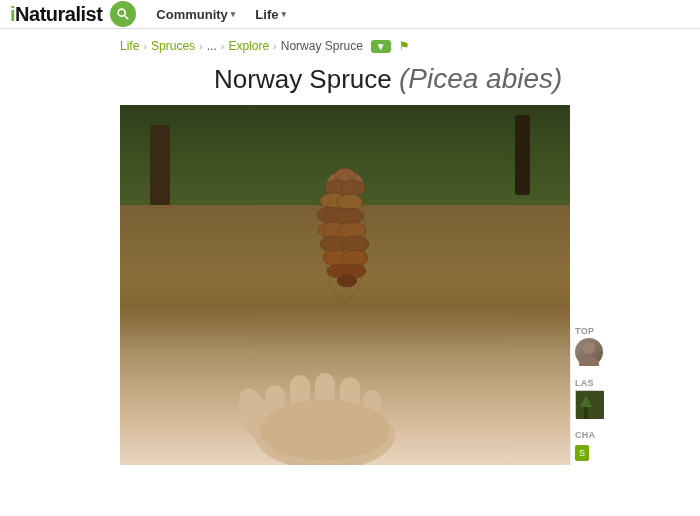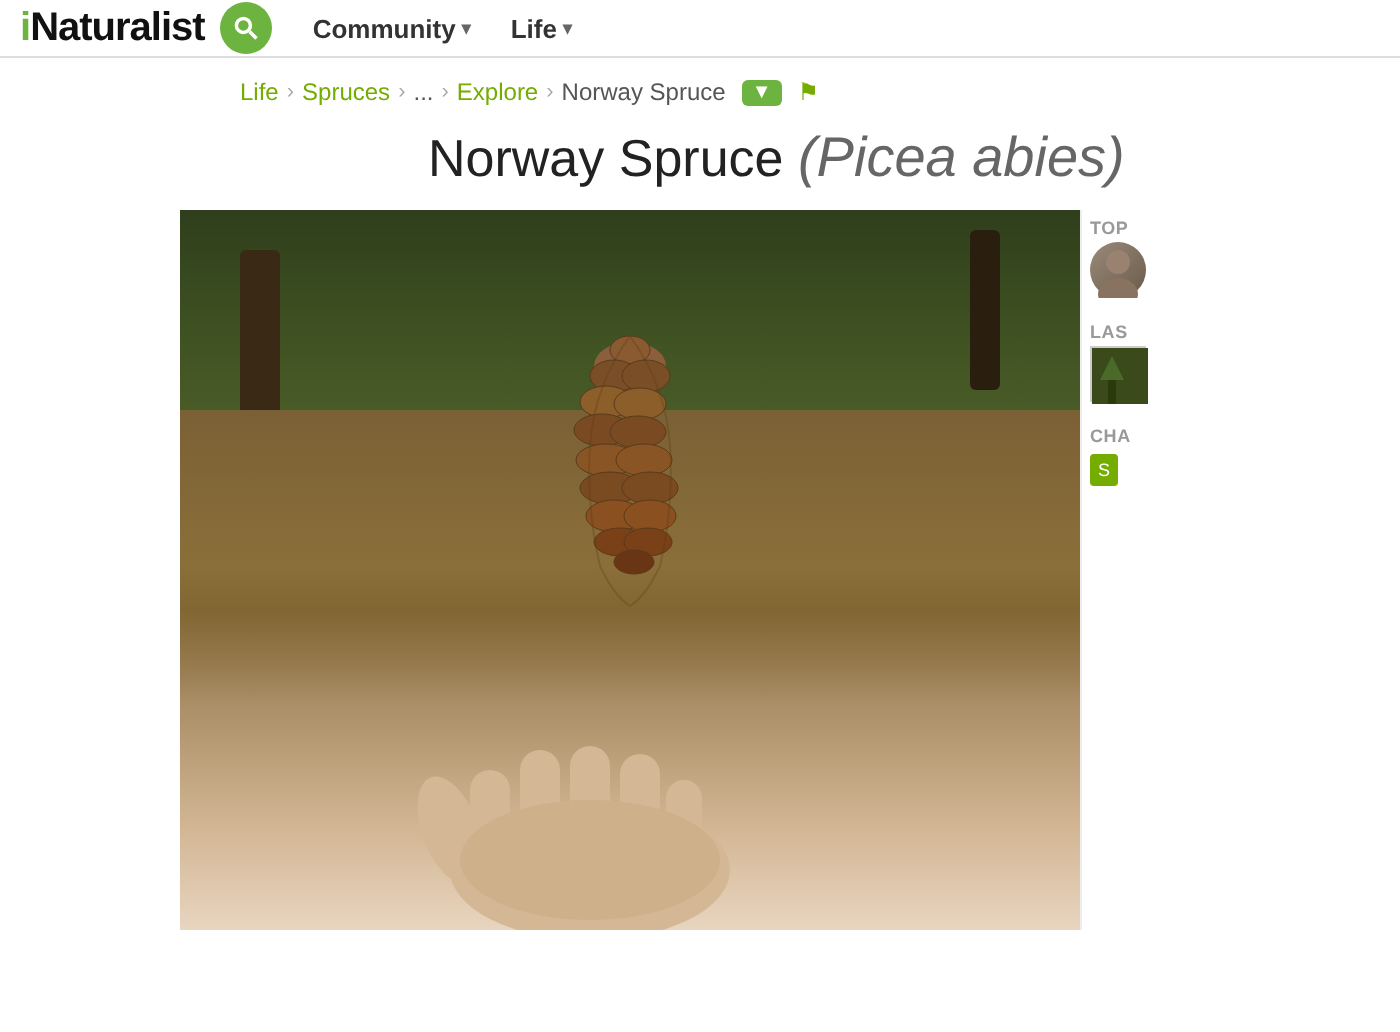--- a/index.html
+++ b/index.html
@@ -211,21 +211,21 @@
   <span style="margin-left:4px;color:#74ac00;font-size:12px;">⚑</span>
 </div>
 
 <div class="page-title-area">
   <h1 class="page-title">
     <span>Norway Spruce</span>
     <span class="page-title-scientific">(Picea abies)</span>
   </h1>
 </div>
 
-<div style="display:flex; position:relative; padding-left: 90px;">
+<div style="display:flex; position:relative; padding-left: 120px; align-items: flex-end;">
 
   <div class="main-image-container">
     <div class="pine-cone-scene">
 
       <div style="position:absolute;top:0;left:0;right:0;height:120px;background:linear-gradient(to bottom,#2d3d1a,#3d5020,#4a6028);opacity:0.9;"></div>
       <div style="position:absolute;top:20px;left:30px;width:20px;height:100px;background:#3a2a15;border-radius:3px;"></div>
       <div style="position:absolute;top:10px;right:40px;width:15px;height:80px;background:#2a1e0f;border-radius:3px;"></div>
 
       <div style="position:absolute;top:100px;left:0;right:0;bottom:0;background:linear-gradient(to bottom, #7a6035 0%, #8b6f3a 30%, #6b5020 60%, #7a6030 100%);"></div>
 

